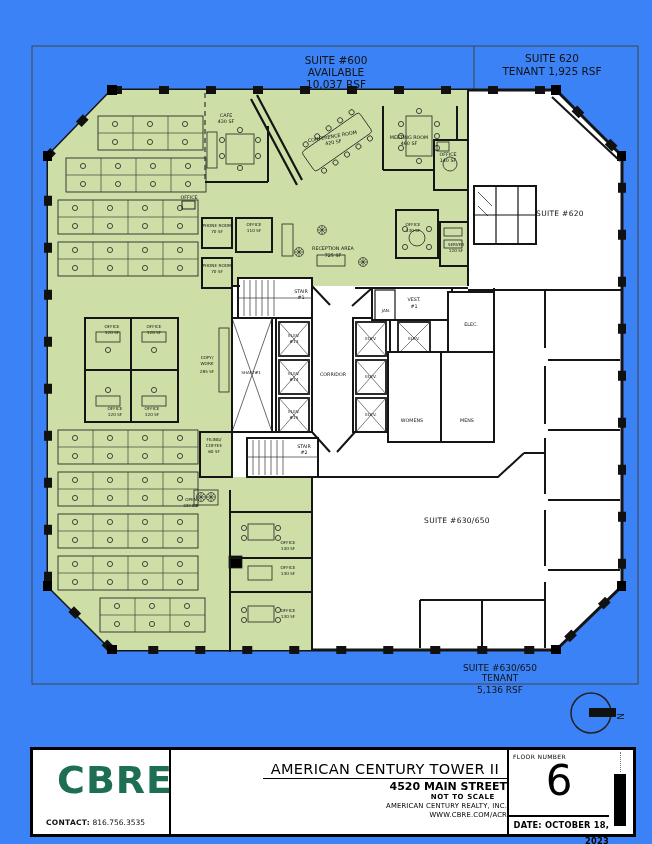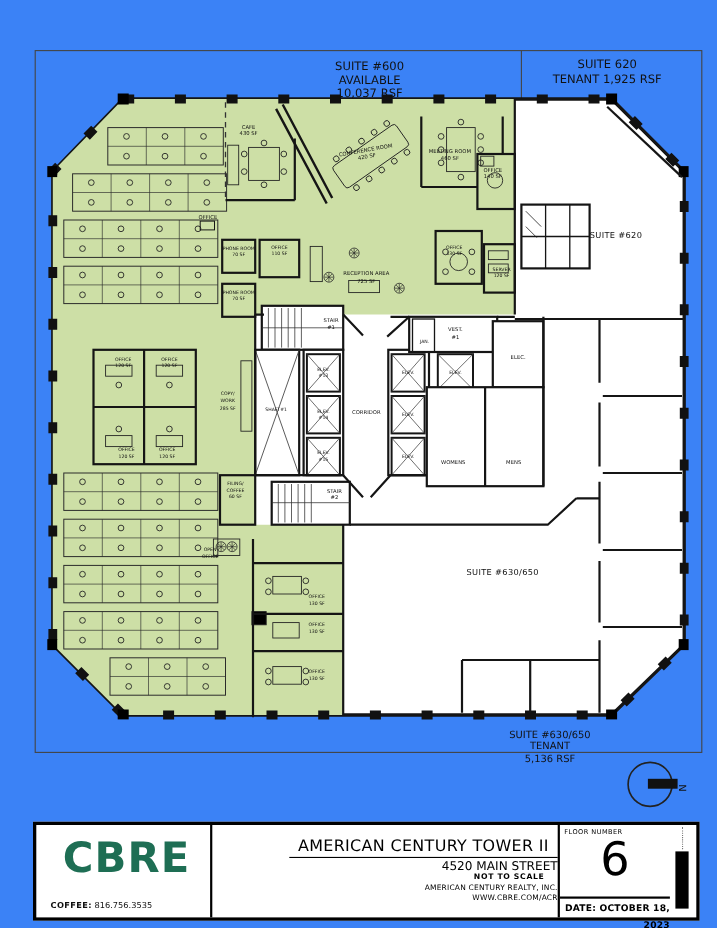--- a/index.html
+++ b/index.html
@@ -8,27 +8,27 @@
   svg{position:absolute;left:0;top:0;}
   svg text{fill:#111;font-family:"DejaVu Sans",sans-serif;}
   .tl{font-size:10.5px;text-anchor:middle;}
   .bl{font-size:9px;text-anchor:middle;}
   .rl{font-size:4.8px;text-anchor:middle;}
   .rs{font-size:4.2px;text-anchor:middle;}
   .rb{font-size:7.5px;text-anchor:middle;letter-spacing:.3px;}
   
   .titleblock{position:absolute;left:30px;top:747px;width:606px;height:90px;
       border:3px solid #000;box-sizing:border-box;display:flex;background:#fff;}
-  .tb-logo{width:160px;border-right:2px solid #000;position:relative;box-sizing:border-box;}
+  .tb-logo{width:138px;border-right:2px solid #000;position:relative;box-sizing:border-box;}
   .cbre{font-size:38px;font-weight:bold;color:#1e6e54;letter-spacing:1px;margin:12px 0 0 24px;line-height:36px;}
   .contact{position:absolute;left:13px;bottom:7px;font-size:7.5px;color:#111;}
   .contact b{letter-spacing:.3px;}
   .tb-mid{flex:1;position:relative;text-align:right;padding-top:9px;box-sizing:border-box;}
   .tb-title{font-size:14.5px;letter-spacing:.3px;display:inline-block;border-bottom:1.5px solid #000;padding:0 8px 1px;}
-  .tb-addr{font-size:11px;font-weight:normal;margin-top:1px;}
+  .tb-addr{font-size:11px;font-weight:bold;margin-top:1px;}
   .tb-co{font-size:6.8px;margin-top:9px;letter-spacing:.2px;}
   .tb-web{font-size:6.8px;margin-top:1px;letter-spacing:.2px;}
   .nts{position:absolute;right:12px;top:43px;font-size:7px;font-weight:bold;letter-spacing:.6px;}
   .tb-floor{width:102px;border-left:2px solid #000;position:relative;box-sizing:border-box;}
   .fl-label{font-size:6px;padding:3px 0 0 4px;text-align:left;letter-spacing:.4px;}
   .fl-num{font-size:42px;text-align:center;line-height:42px;}
   .fl-date{position:absolute;bottom:0;left:0;right:0;height:17px;border-top:2px solid #000;
       font-size:8.3px;font-weight:bold;text-align:right;line-height:16px;letter-spacing:.2px;}
   .tb-right{width:24px;position:relative;}
   .tb-dot{position:absolute;left:11px;top:2px;height:20px;border-left:1px dotted #777;}
@@ -337,21 +337,21 @@
     <circle cx="591" cy="713" r="20" fill="none" stroke="#222" stroke-width="1.5"></circle>
     <rect x="589" y="708" width="27" height="9" fill="#111"></rect>
     <text x="621" y="717" font-size="9" transform="rotate(90 621 713)">N</text>
   </g>
 </svg>
 
 <div class="titleblock">
   <div class="tb-logo">
     <div class="cbre">CBRE</div>
     <div class="contact">
-      <b>COFFEE:</b>
+      <b>CONTACT:</b>
       <span>816.756.3535</span>
     </div>
   </div>
   <div class="tb-mid">
     <div><span class="tb-title">AMERICAN CENTURY TOWER II</span></div>
     <div class="tb-addr">4520 MAIN STREET</div>
     <div class="tb-co">AMERICAN CENTURY REALTY, INC.</div>
     <div class="tb-web">WWW.CBRE.COM/ACR</div>
     <div class="nts">NOT TO SCALE</div>
   </div>

